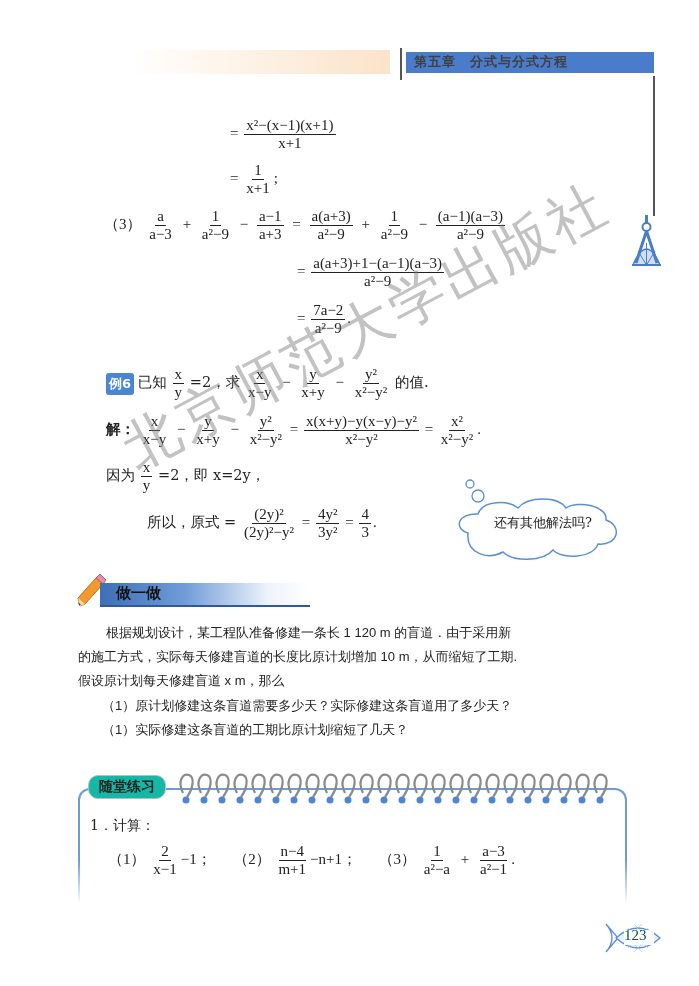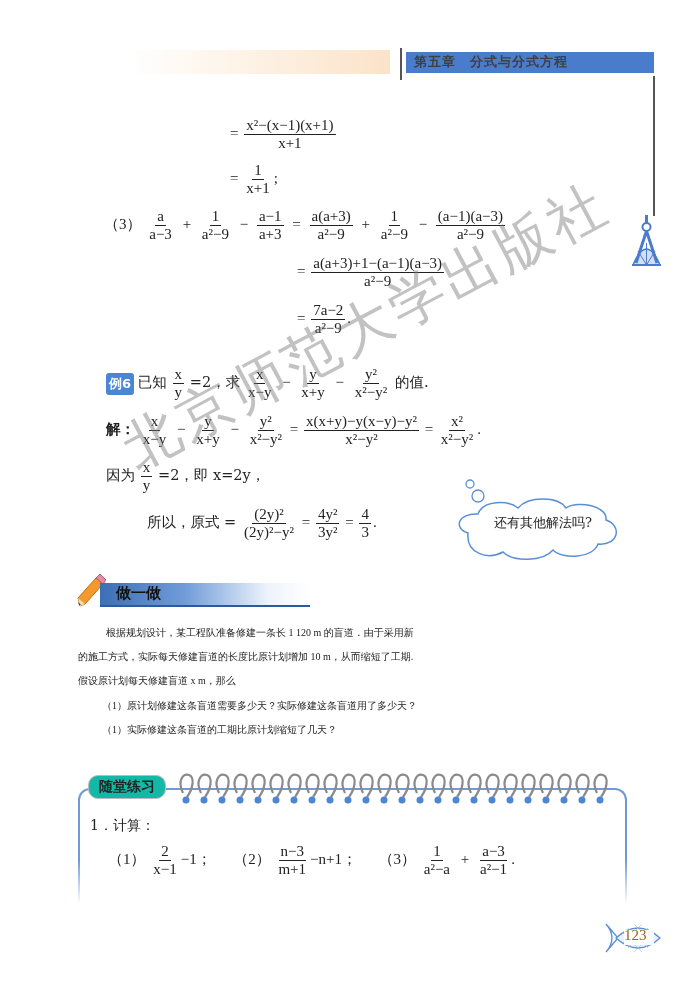--- a/index.html
+++ b/index.html
@@ -37,21 +37,21 @@
 
   
   .cloud { left:448px; top:478px; width:175px; height:85px; }
   .cloud-text { left:494px; top:514px; font-size:13px; font-family:"DejaVu Serif", serif; }
 
   
   .doit-bar { left:100px; top:583px; width:210px; height:22px;
     background:linear-gradient(to right, #3d6fb5 0%, #6f9bd8 40%, rgba(220,232,248,0.5) 80%, rgba(255,255,255,0) 100%);
     border-bottom:2px solid #2c5aa0; }
   .doit-title { left:116px; top:584px; font-size:15px; font-weight:bold; color:#111; font-family:"DejaVu Sans", sans-serif; }
-  .para { font-size:10px; line-height:24px; font-family:Liberation Serif, serif; }
+  .para { font-size:13px; line-height:24px; font-family:Liberation Sans, sans-serif; }
 
   
   .prac-box { left:78px; top:788px; width:545px; height:112px; border:2px solid #6f9ad6; border-bottom:none;
     border-radius:12px 12px 0 0; }
   .prac-box-fade { left:76px; top:860px; width:552px; height:44px;
     background:linear-gradient(to bottom, rgba(255,255,255,0) 0%, #fff 100%); }
   .prac-label { left:88px; top:775px; background:#14b8a6; border:1.5px solid #bbb; border-radius:10px;
     padding:2px 10px; font-size:14px; font-weight:bold; font-family:"DejaVu Sans", sans-serif; }
   .rings { left:175px; top:771px; }
 
@@ -314,21 +314,21 @@
     <span>（1）</span>
     <span class="frac">
         <span class="num">2</span>
         <span class="den">x−1</span>
       </span><span>−1；</span>
   </span>
   <span style="display:inline-block; width:14px;"></span>
   <span>
     <span>（2）</span>
     <span class="frac">
-        <span class="num">n−3</span>
+        <span class="num">n−4</span>
         <span class="den">m+1</span>
       </span><span>−n+1；</span>
   </span>
   <span style="display:inline-block; width:14px;"></span>
   <span>
     <span>（3）</span>
     <span class="frac">
         <span class="num">1</span>
         <span class="den">a²−a</span>
       </span>
@@ -340,14 +340,14 @@
   </span>
 </div>
 
 <div class="abs pagenum">
   <svg width="60" height="44" viewBox="0 0 60 44">
     <path d="M2 8 Q14 22 2 36 L14 22 Z" fill="none" stroke="#5a8fd6" stroke-width="1.3"></path>
     <path d="M12 22 Q34 2 56 22 Q34 42 12 22 Z" fill="#eaf1fb" stroke="#5a8fd6" stroke-width="1.3"></path>
     <path d="M24 12 L44 32 M30 8 L50 28 M20 18 L38 36 M44 12 L24 32 M50 16 L30 36 M38 8 L18 28" stroke="#9bbce6" stroke-width="0.6"></path>
     <rect x="20" y="14" width="30" height="15" fill="#fff" opacity="0.9"></rect>
   </svg>
-  <div class="abs serif" style="left:20px; top:11px; font-size:15px; color:#a16207;">123</div>
+  <div class="abs serif" style="left:20px; top:11px; font-size:15px; color:#14532d;">123</div>
 </div>
 
 </body></html>

